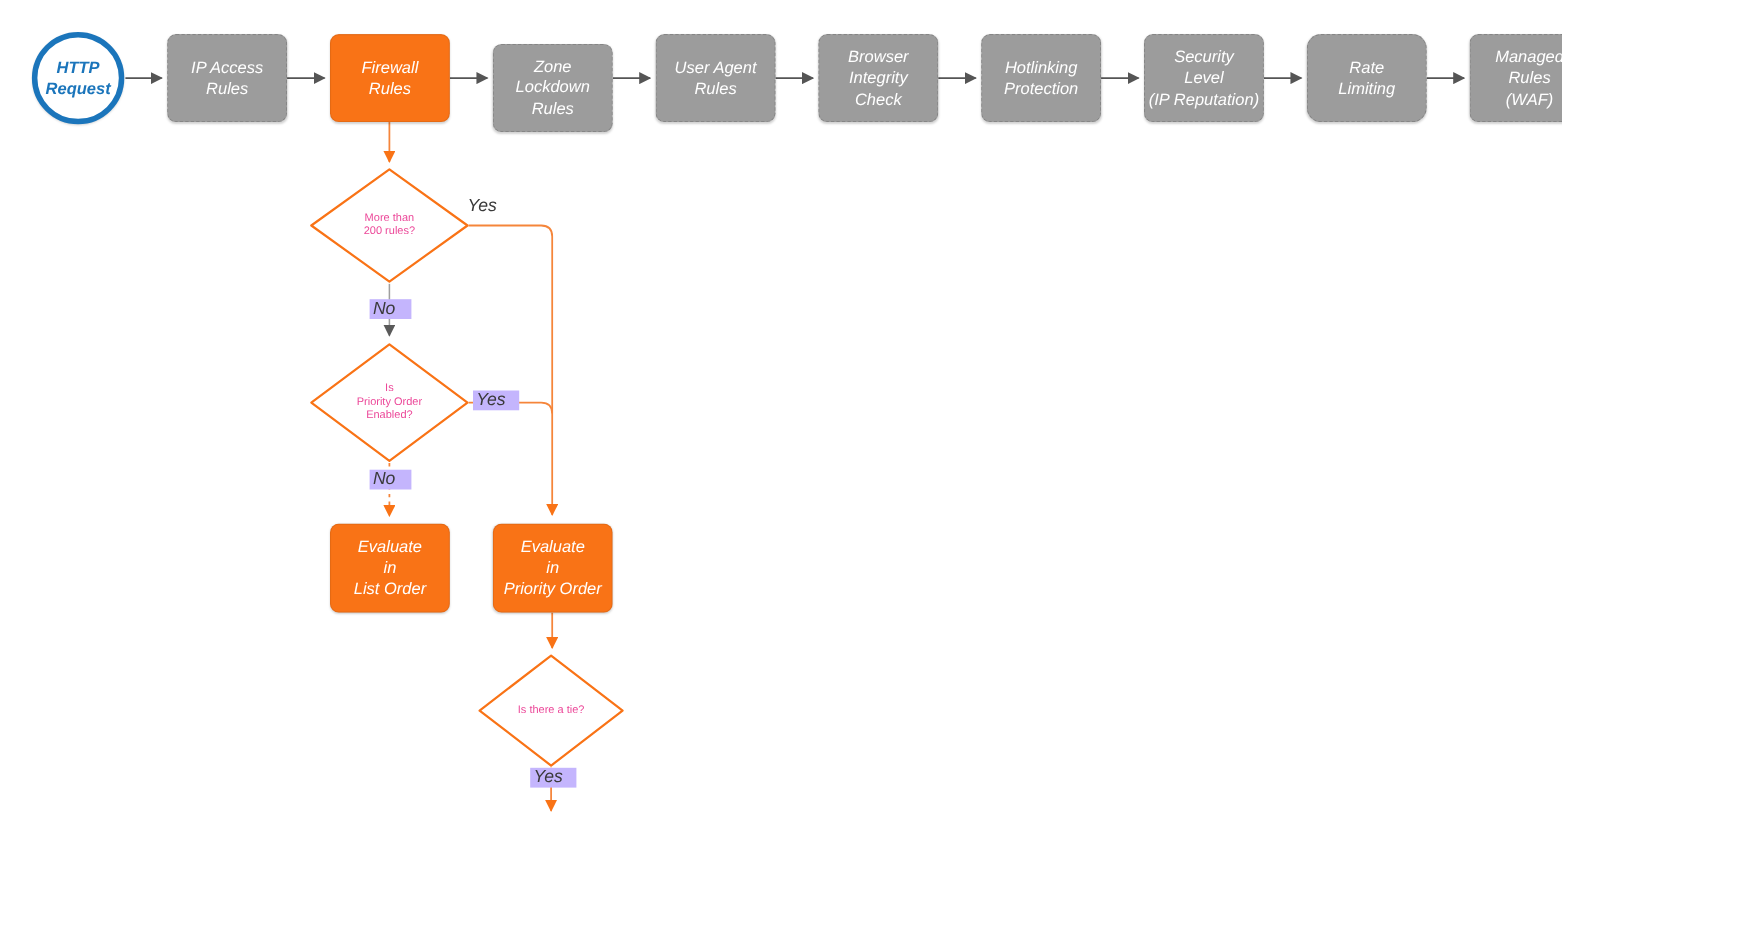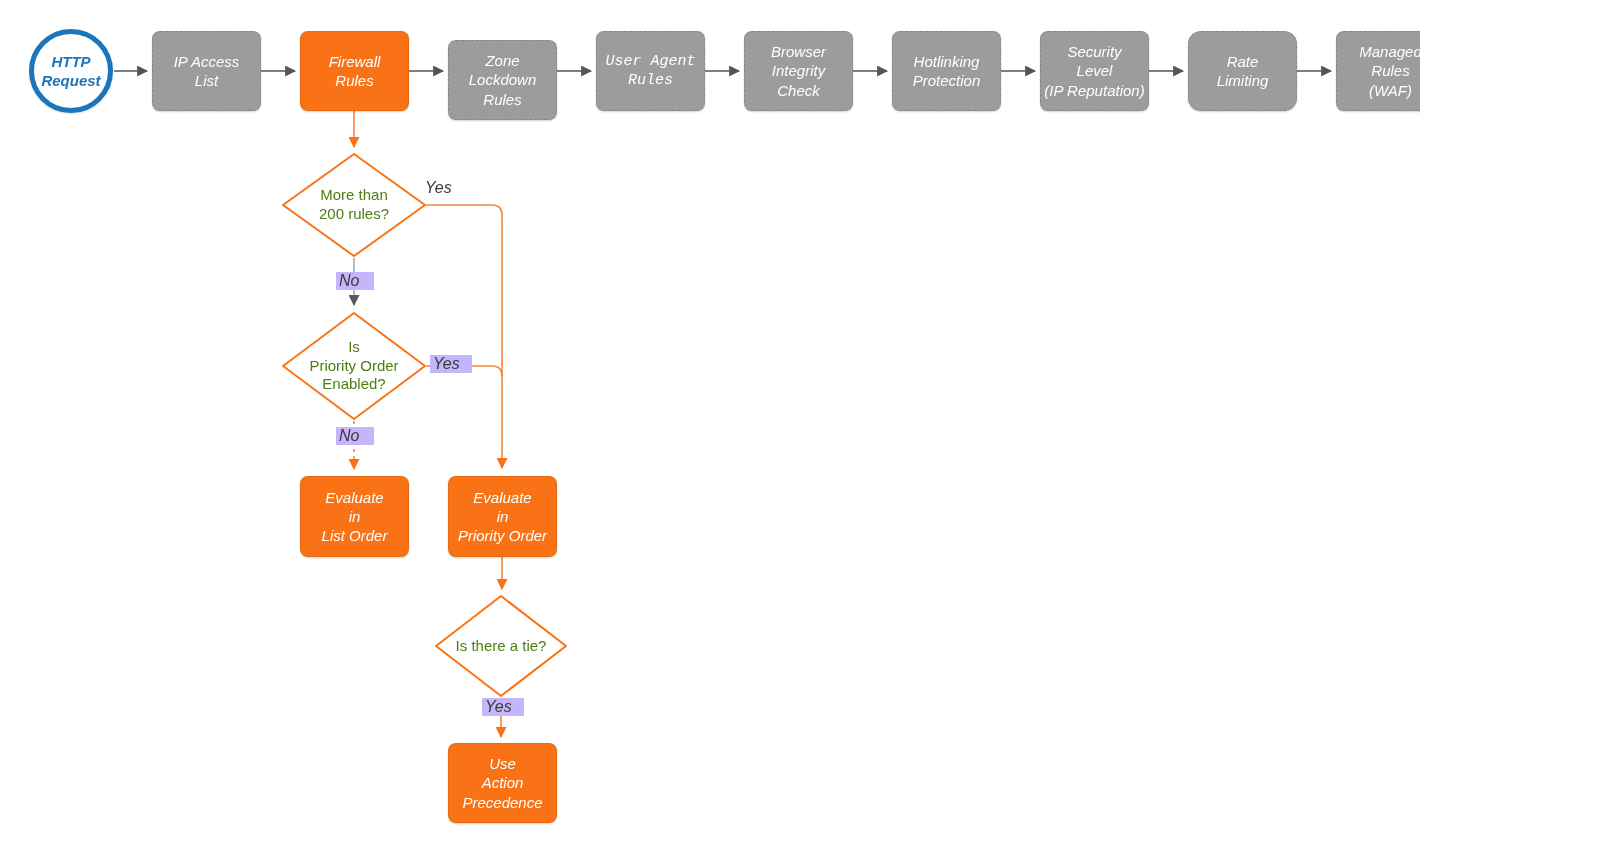--- a/index.html
+++ b/index.html
@@ -16,21 +16,21 @@
   .box.orange{background:#f97316;border:1px solid rgba(0,0,0,.08);box-shadow:0 1px 2px rgba(0,0,0,.18);}
 
   .circle{width:84px;height:84px;border-radius:50%;font-size:15px;font-weight:bold;font-style:italic;}
   .circle.start{background:#ffffff;border:5px solid #1b75bb;color:#1b75bb;box-shadow:0 1px 2px rgba(0,0,0,.15);}
   .circle.end{background:#1b75bb;border:none;color:#ffffff;box-shadow:0 1px 2px rgba(0,0,0,.2);}
 
   .diamond{position:absolute;}
   .diamond svg{position:absolute;left:0;top:0;}
   .diamond .dshape{fill:#ffffff;stroke:#f97316;stroke-width:2;stroke-linejoin:round;}
   .dlabel{position:absolute;left:0;top:0;right:0;bottom:0;display:flex;align-items:center;
-          justify-content:center;text-align:center;font-size:15px;color:#4d7c0f;
+          justify-content:center;text-align:center;font-size:10px;color:#ec4899;
           white-space:pre-line;line-height:1.25;}
 
   .elabel{position:absolute;font-size:16px;font-style:italic;color:#3a3a3a;text-align:left;}
   .elabel.bg{background:#c4b5fd;padding:0 3px;}
 </style>
 </head>
 <body>
 
 <div class="canvas">
 
@@ -68,32 +68,32 @@
     <line x1="502" y1="557" x2="502" y2="589" stroke="#f5853a" stroke-width="1.6" marker-end="url(#mOrange)"></line>
     <line x1="501" y1="698" x2="501" y2="737" stroke="#f5853a" stroke-width="1.6" marker-end="url(#mOrange)"></line>
   </svg>
 
   <div class="node circle start" style="left:29px;top:29px;">
     <span class="nlabel">HTTP
 Request</span>
   </div>
   <div class="node box gray" style="left:152px;top:31px;">
     <span class="nlabel">IP Access
-List</span>
+Rules</span>
   </div>
   <div class="node box orange" style="left:300px;top:31px;">
     <span class="nlabel">Firewall
 Rules</span>
   </div>
   <div class="node box gray" style="left:448px;top:40px;">
     <span class="nlabel">Zone
 Lockdown
 Rules</span>
   </div>
-  <div class="node box gray" style="left:596px;top:31px;font-family:Liberation Mono, monospace;">
+  <div class="node box gray" style="left:596px;top:31px;">
     <span class="nlabel">User Agent
 Rules</span>
   </div>
   <div class="node box gray" style="left:892px;top:31px;">
     <span class="nlabel">Hotlinking
 Protection</span>
   </div>
   <div class="node box gray" style="left:744px;top:31px;">
     <span class="nlabel">Browser
 Integrity
@@ -139,25 +139,20 @@
   <div class="node box orange" style="left:300px;top:476px;height:81px;">
     <span class="nlabel">Evaluate
 in
 List Order</span>
   </div>
   <div class="node box orange" style="left:448px;top:476px;height:81px;">
     <span class="nlabel">Evaluate
 in
 Priority Order</span>
   </div>
-  <div class="node box orange" style="left:448px;top:743px;">
-    <span class="nlabel">Use
-Action
-Precedence</span>
-  </div>
 
   <span class="elabel" style="left:425px;top:179px;width:40px;">Yes</span>
   <span class="elabel bg" style="left:336px;top:272px;width:32px;">No</span>
   <span class="elabel bg" style="left:430px;top:355px;width:36px;">Yes</span>
   <span class="elabel bg" style="left:336px;top:427px;width:32px;">No</span>
   <span class="elabel bg" style="left:482px;top:698px;width:36px;">Yes</span>
 
 </div>
 
 </body></html>

